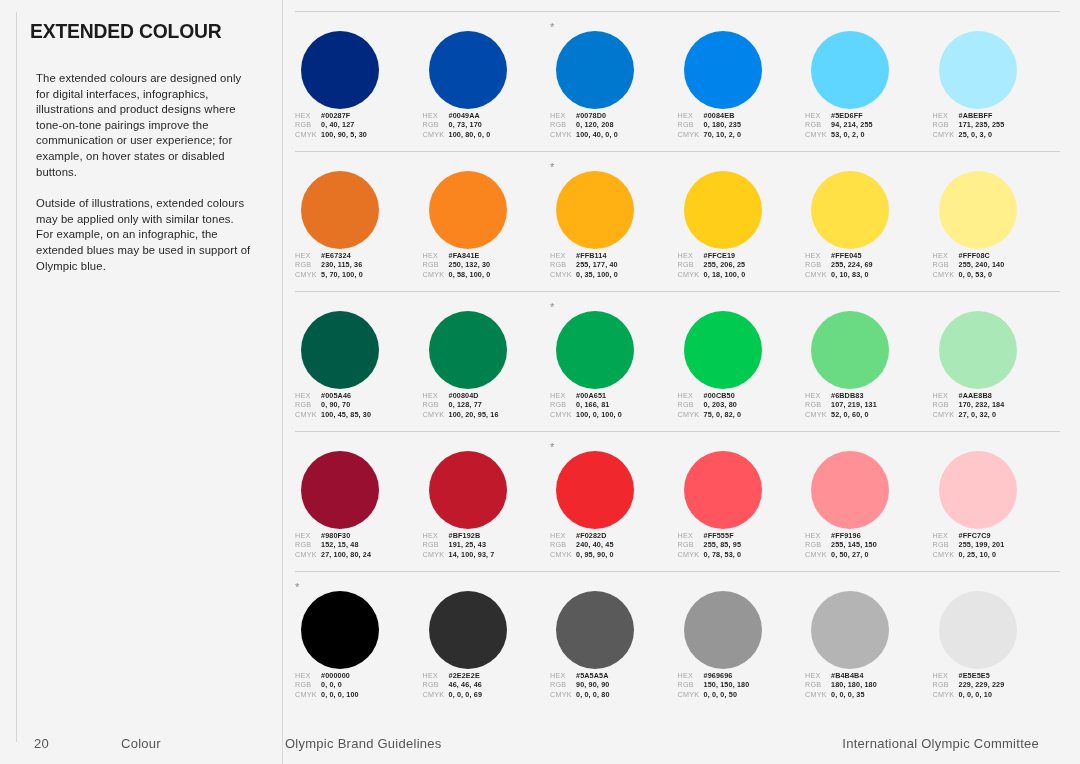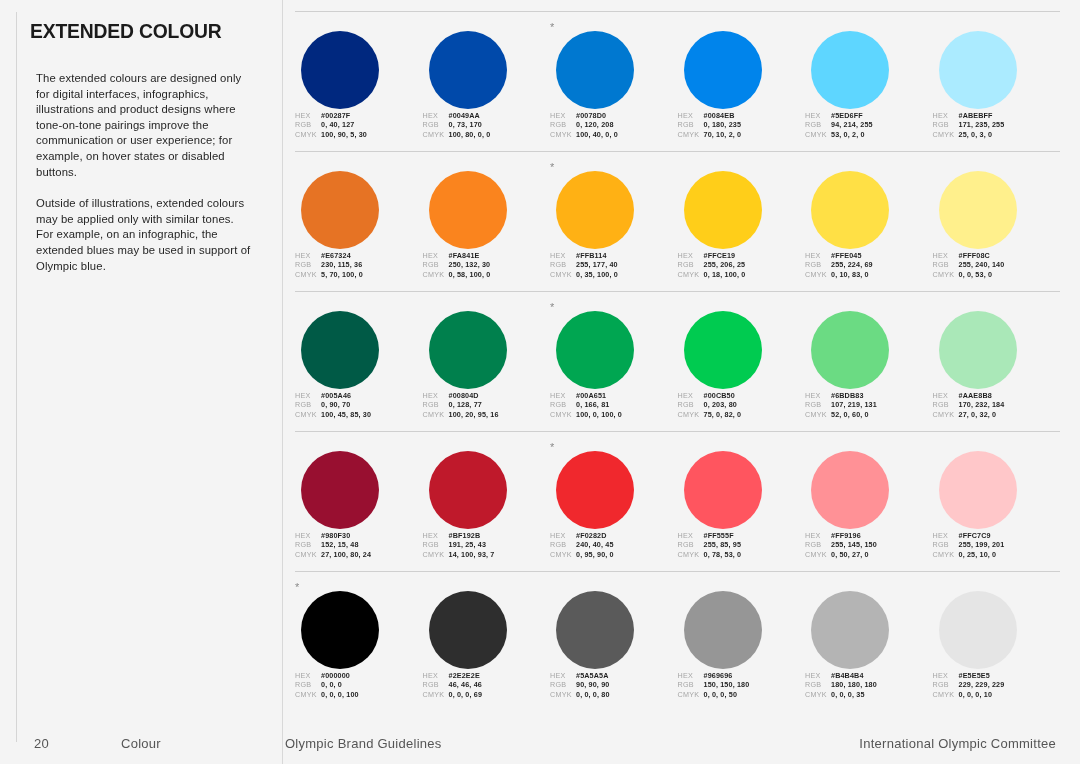--- a/index.html
+++ b/index.html
@@ -129,21 +129,21 @@
     color: #555;
     letter-spacing: 0.02em;
   }
   .footer span {
     position: absolute;
     top: 0;
   }
   .f-page { left: 34px; }
   .f-section { left: 97px; margin-left: 24px; }
   .f-doc { left: 285px; }
-  .f-org { right: 24px; }
+  .f-org { right: 41px; }
 </style>
 </head>
 <body>
 
 <div class="page">
 
   <div class="left-col">
     <div class="edge-rule"></div>
 
     <div class="page-title">EXTENDED COLOUR</div>

